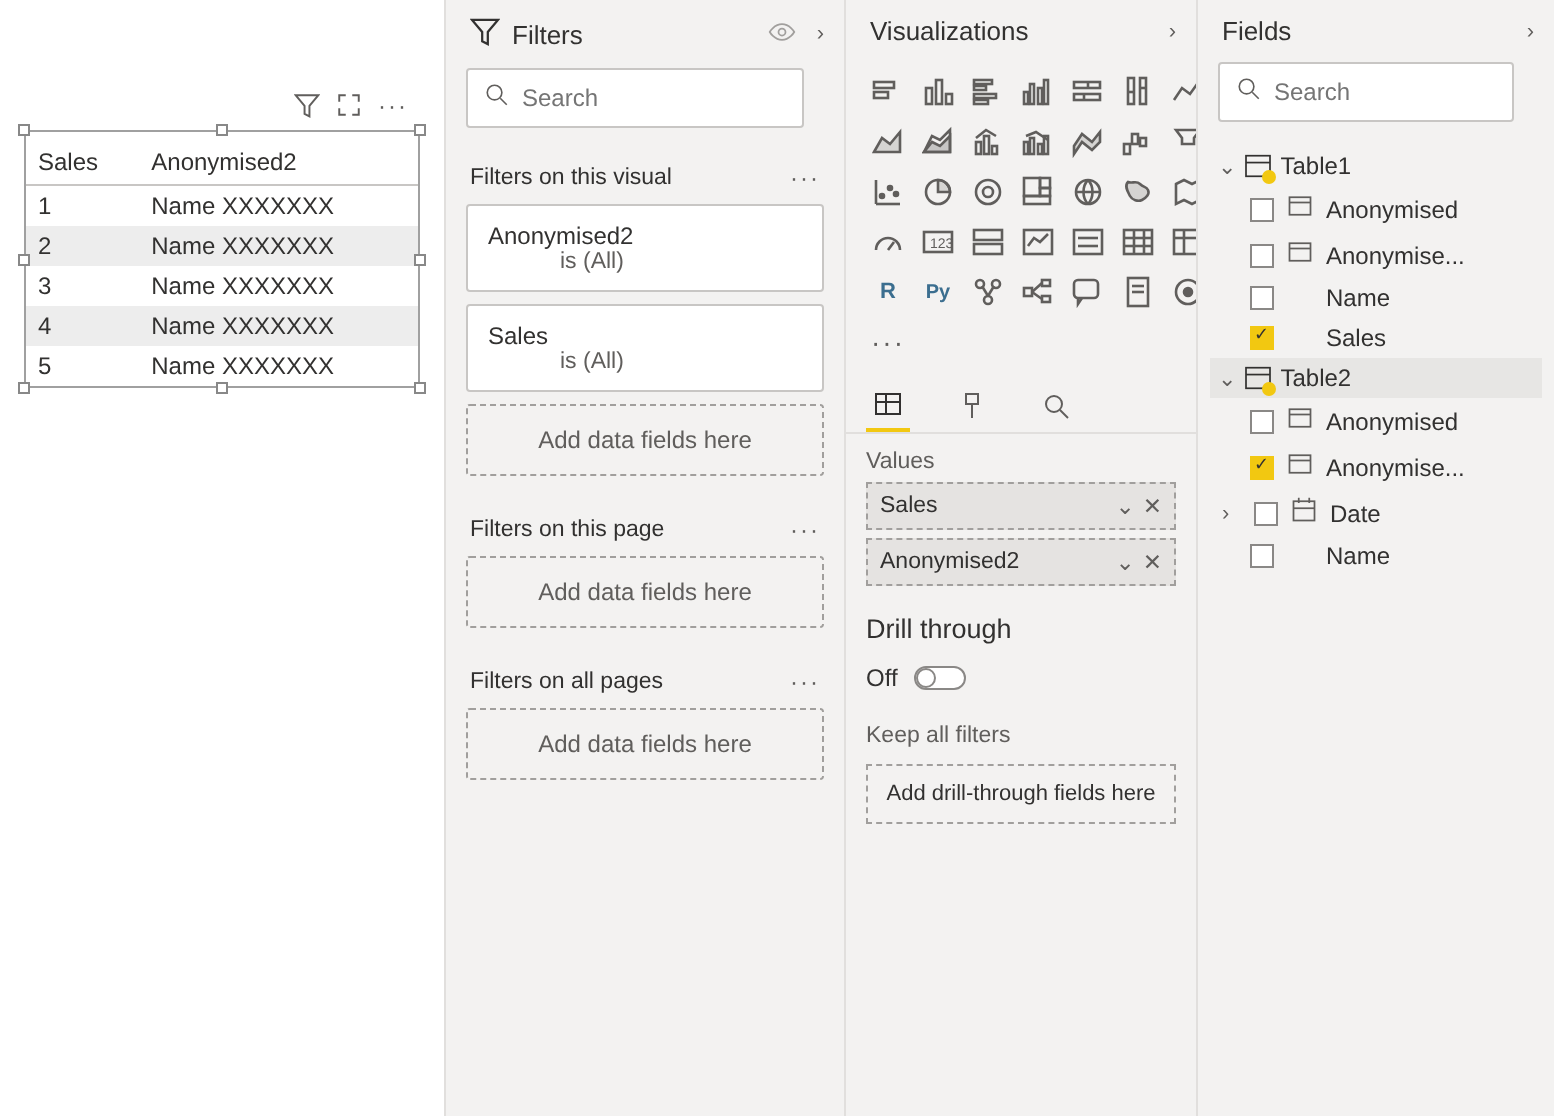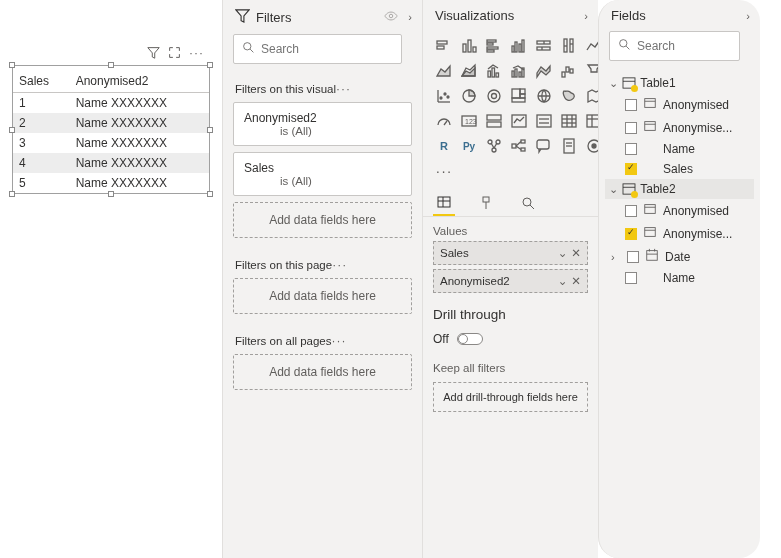--- a/index.html
+++ b/index.html
@@ -35,38 +35,38 @@
   .visual th { text-align: left; font-weight: 400; padding: 4px 6px; border-bottom: 1px solid #c8c6c4; }
   .visual td { padding: 3px 6px; }
   .visual tbody tr:nth-child(even) td { background: #ededed; }
   .pane {
     border-left: 1px solid #e1dfdd;
     background: #f3f2f1;
     display: flex; flex-direction: column;
   }
   .filters-pane { width: 200px; }
   .viz-pane { width: 176px; background:#f3f2f1; }
-  .fields-pane { width: 162px; border-radius: 21px; }
+  .fields-pane { width: 179px; }
   .pane-header {
     display: flex; align-items: center; justify-content: space-between;
     padding: 8px 10px 8px 12px; font-size: 13px; color: #323130;
   }
   .pane-header .title { display: flex; align-items: center; gap: 6px; }
   .pane-header .title svg, .pane-header .chev { color: #605e5c; }
   .searchbox {
     margin: 0 20px 8px 10px;
     background: #fff; border: 1px solid #c8c6c4; border-radius: 2px;
     display: flex; align-items: center; height: 30px; padding: 0 8px; gap: 6px;
   }
   .searchbox input {
     border: 0; outline: 0; flex: 1; font-size: 12px; background: transparent; color:#605e5c;
   }
   .section-label {
     font-size: 11.5px; color: #323130; padding: 10px 12px 6px 12px;
-    display:flex; align-items:center;
+    display:flex; justify-content:space-between; align-items:center;
   }
   .more-dots { color:#605e5c; letter-spacing:1px; font-size:12px; }
   .filter-card {
     margin: 0 10px 6px 10px; background: #fff;
     border: 1px solid #c8c6c4; border-radius: 2px;
     padding: 8px 10px; font-size: 12px;
   }
   .filter-card .sub { color:#605e5c; font-size: 11.5px; margin-left: 36px; }
   .drop-target {
     margin: 0 10px 10px 10px;

